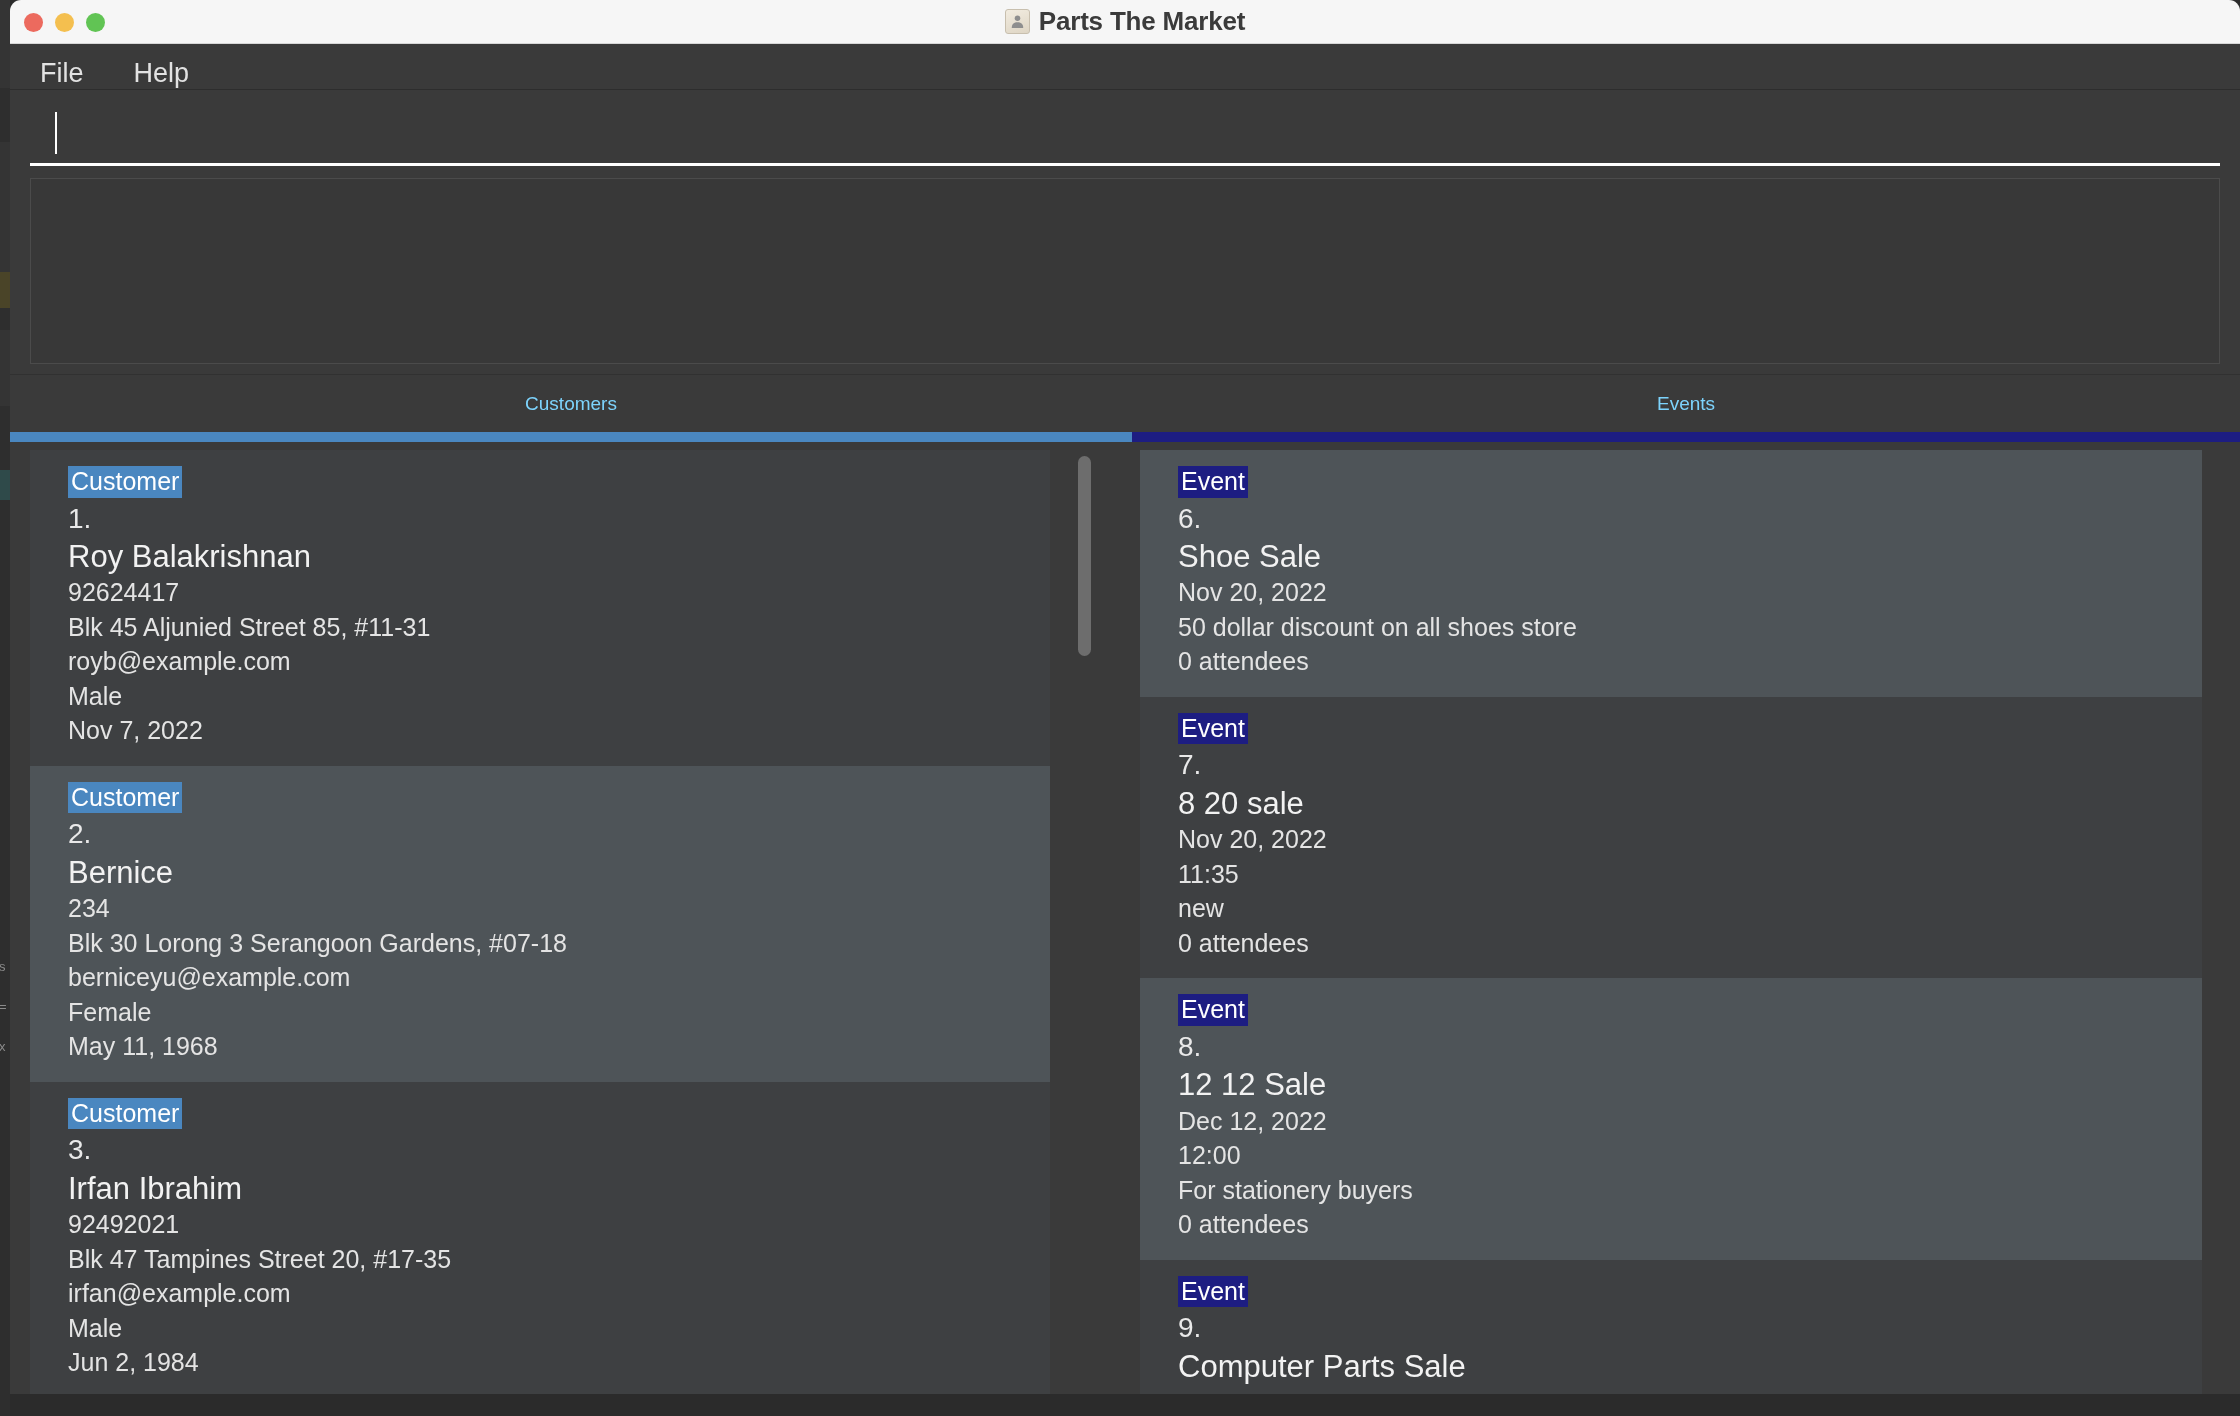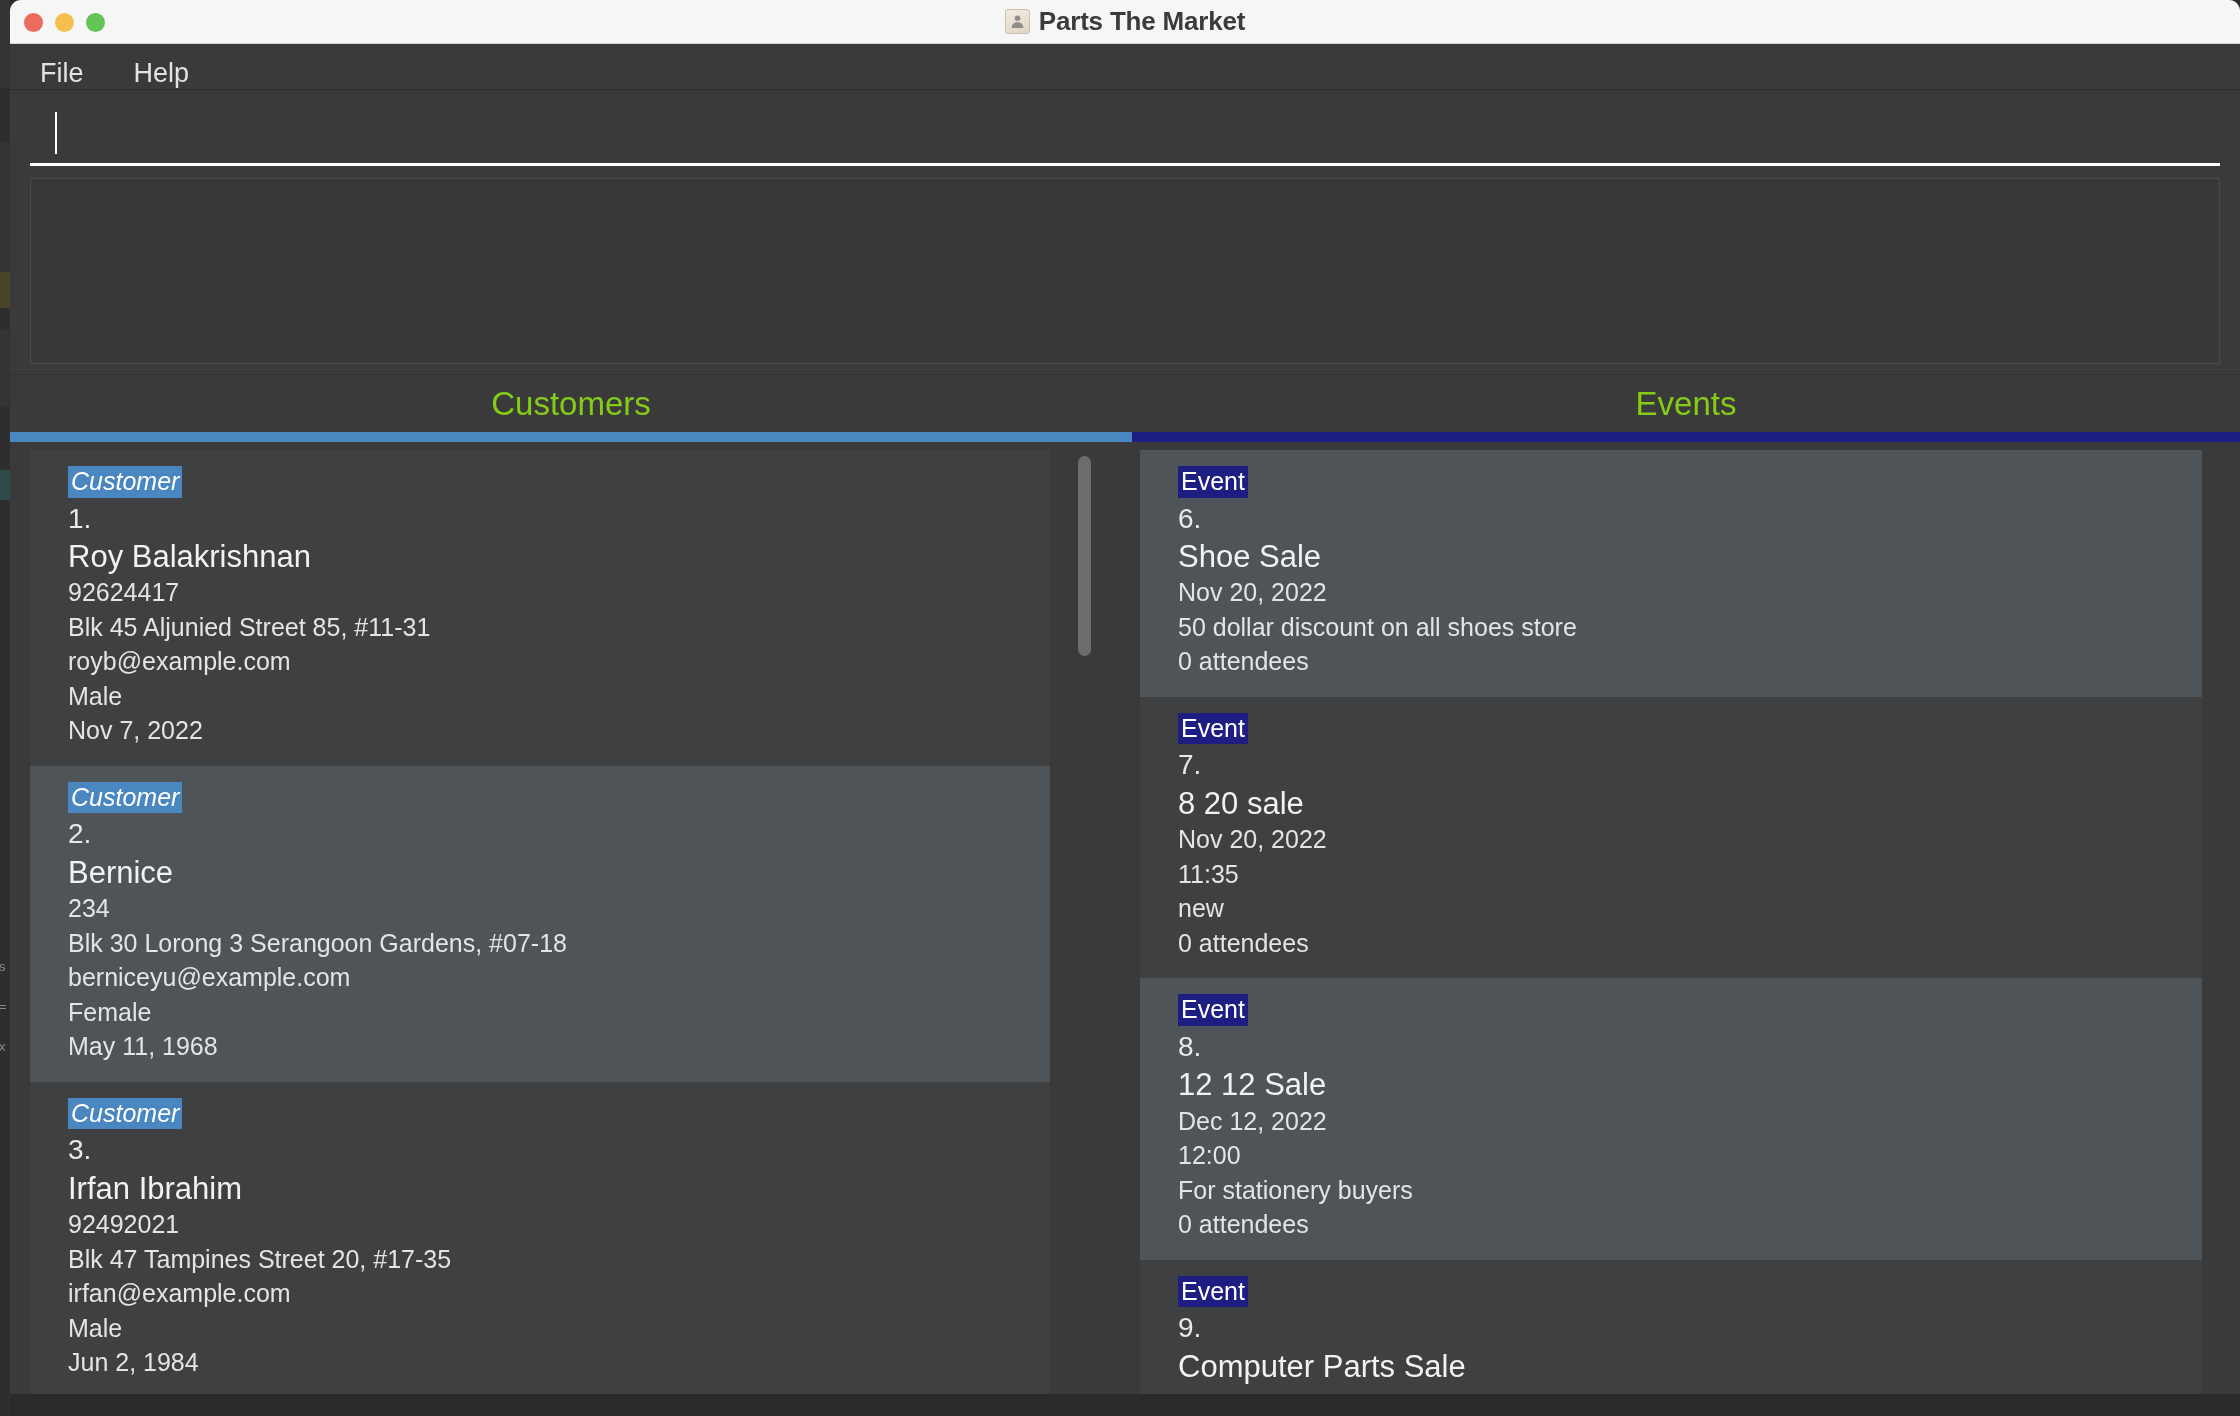--- a/index.html
+++ b/index.html
@@ -96,21 +96,21 @@
     padding: 10px 14px; color: #dcdcdc; font-size: 24px; white-space: pre-wrap;
   }
 
   
   #tabstrip {
     width: 100%; background: #3a3a3a; height: 58px;
     display: flex; align-items: center; border-top: 1px solid #313131;
   }
   .tab {
     height: 100%; display: flex; align-items: center; justify-content: center;
-    color: #84cc16; font-size: 33px;
+    color: #7dd3fc; font-size: 19px;
   }
   #tab-customers { width: 1122px; }
   #tab-events    { flex: 1; }
   #tab-underlines { width: 100%; height: 10px; display: flex; }
   #ul-customers { width: 1122px; background: #4a87c0; }
   #ul-events    { flex: 1; background: #1d1d82; }
 
   
   #content {
     width: 100%; height: 952px; background: #3a3a3a;
@@ -133,21 +133,21 @@
   .card.alt   { background: #4e5458; }
   .card.plain { background: #3e4042; }
 
   #customer-panel .card { margin-left: 20px; margin-right: 70px; }
   #event-panel  .card { margin-left: 18px; margin-right: 38px; }
 
   .tag {
     display: inline-block; color: #ffffff; font-size: 25px;
     padding: 1px 3px; line-height: 1.18;
   }
-  .tag.customer { background: #4a87c0; font-style: italic; }
+  .tag.customer { background: #4a87c0; }
   .tag.event    { background: #1d1d82; }
 
   .row-index { color: #e9e9e9; font-size: 28px; margin-top: 4px; line-height: 1.22; }
   .row-name  { color: #f2f2f2; font-size: 31px; margin-top: 2px; line-height: 1.22; }
   .row-line  { color: #e4e4e4; font-size: 25px; line-height: 1.38; }
 
   
   .scrollbar-track {
     position: absolute; top: 0; width: 20px; height: 100%;
     background: #3a3a3a;

